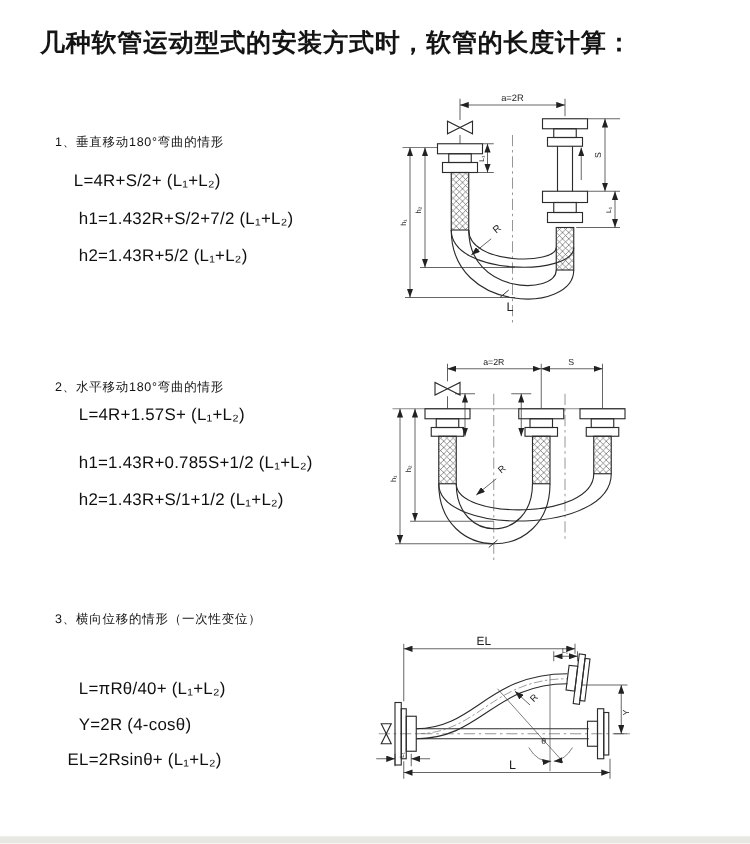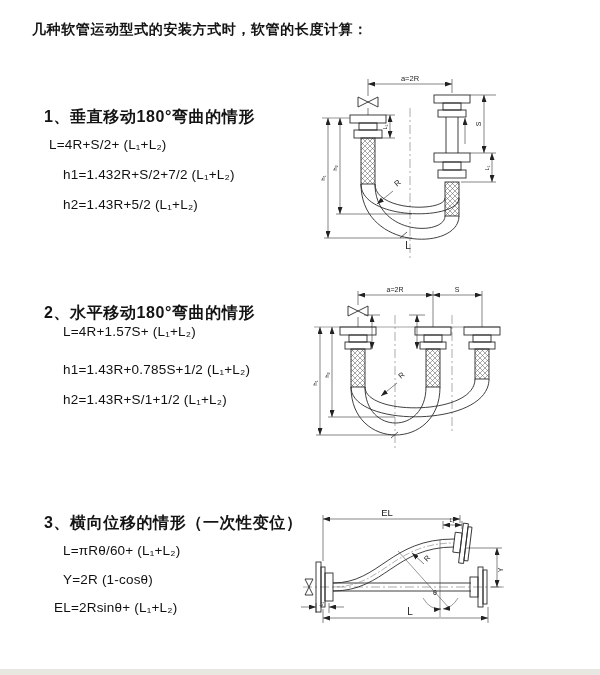--- a/index.html
+++ b/index.html
@@ -1,34 +1,34 @@
 <!DOCTYPE html>
 <html><head>
 <meta charset="utf-8">
 <style>
   html,body{margin:0;padding:0;background:#fff;}
   .page{position:relative;width:600px;height:675px;background:#ffffff;overflow:hidden;
         font-family:"Liberation Sans","DejaVu Sans",sans-serif;color:#141414;}
-  .title{position:absolute;left:32px;top:21px;font-size:14px;font-weight:bold;letter-spacing:.6px;white-space:nowrap;}
-  .sec-heading{position:absolute;font-size:16px;font-weight:bold;letter-spacing:.6px;white-space:nowrap;}
+  .title{position:absolute;left:32px;top:21px;font-size:20px;font-weight:bold;letter-spacing:.6px;white-space:nowrap;}
+  .sec-heading{position:absolute;font-size:10px;font-weight:normal;letter-spacing:.6px;white-space:nowrap;}
   .formula{position:absolute;font-size:13.5px;letter-spacing:.2px;white-space:nowrap;color:#101010;}
   svg.diagram{position:absolute;}
   svg.diagram text{fill:#222;font-family:"Liberation Sans","DejaVu Sans",sans-serif;}
   .edge-bottom{position:absolute;left:0;top:669px;width:600px;height:6px;background:#e9e7e2;}
 </style>
 </head>
 <body>
 
 <div class="page">
 
   <div class="title">几种软管运动型式的安装方式时，软管的长度计算：</div>
 
   <div>
     <div class="sec-heading" style="left:44px;top:107px">1、垂直移动180°弯曲的情形</div>
-    <div class="formula" style="left:49px;top:137px">L=4R+S/2+ (L₁+L₂)</div>
+    <div class="formula" style="left:59px;top:137px">L=4R+S/2+ (L₁+L₂)</div>
     <div class="formula" style="left:63px;top:167px">h1=1.432R+S/2+7/2 (L₁+L₂)</div>
     <div class="formula" style="left:63px;top:197px">h2=1.43R+5/2 (L₁+L₂)</div>
   </div>
 
   <svg class="diagram" style="left:300px;top:66px" width="290" height="200" viewBox="0 0 290 200">
     <defs>
       <marker id="ar1" viewBox="0 0 7 5" refX="7" refY="2.5" markerWidth="7" markerHeight="5" markerUnits="userSpaceOnUse" orient="auto-start-reverse">
         <path d="M0,0 L7,2.5 L0,5 z" fill="#222"></path>
       </marker>
       <pattern id="br1" width="5" height="5" patternUnits="userSpaceOnUse">
@@ -189,23 +189,23 @@
     </g>
 
     <text x="95" y="9" font-size="7" text-anchor="middle">a=2R</text>
     <text x="157" y="9" font-size="7" text-anchor="middle">S</text>
     <text x="17" y="100" font-size="6" text-anchor="middle" transform="rotate(-90 17 100)">h₁</text>
     <text x="29" y="92" font-size="6" text-anchor="middle" transform="rotate(-90 29 92)">h₂</text>
     <text x="101" y="96" font-size="7.5" transform="rotate(-40 101 96)">R</text>
   </svg>
 
   <div>
-    <div class="sec-heading" style="left:44px;top:513px">3、横向位移的情形（一次性变位）</div>
-    <div class="formula" style="left:63px;top:543px">L=πRθ/60+ (L₁+L₂)</div>
-    <div class="formula" style="left:63px;top:572px">Y=2R (1-cosθ)</div>
+    <div class="sec-heading" style="left:44px;top:488px">3、横向位移的情形（一次性变位）</div>
+    <div class="formula" style="left:63px;top:543px">L=πRθ/40+ (L₁+L₂)</div>
+    <div class="formula" style="left:63px;top:572px">Y=2R (4-cosθ)</div>
     <div class="formula" style="left:54px;top:600px">EL=2Rsinθ+ (L₁+L₂)</div>
   </div>
 
   <svg class="diagram" style="left:295px;top:503px" width="305" height="150" viewBox="0 0 305 150">
     <defs>
       <marker id="ar3" viewBox="0 0 7 5" refX="7" refY="2.5" markerWidth="7" markerHeight="5" markerUnits="userSpaceOnUse" orient="auto-start-reverse">
         <path d="M0,0 L7,2.5 L0,5 z" fill="#222"></path>
       </marker>
     </defs>
 

